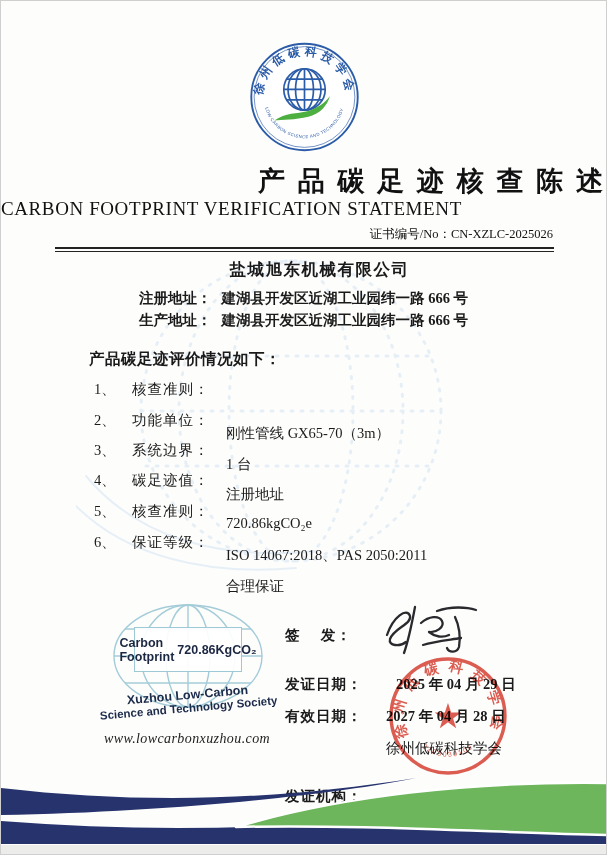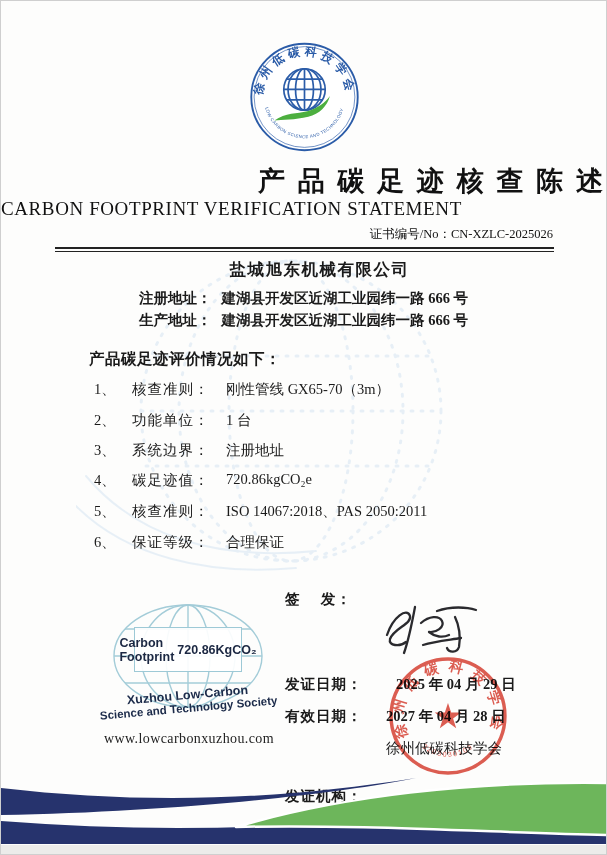--- a/index.html
+++ b/index.html
@@ -41,43 +41,43 @@
   }
   .addr { position:absolute; left:0; width:100%; text-align:center; font-size:14.5px; font-weight:bold; }
   .addr .lbl { margin-right:10px; }
   .addr1 { top:288px; } .addr2 { top:310px; }
 
   .section-heading { position:absolute; top:348px; left:88px; font-size:15.5px; font-weight:bold; letter-spacing:0.5px; }
 
   .item { position:absolute; left:0; width:100%; height:22px; font-size:14.5px; }
   .item .no  { position:absolute; left:93px; }
   .item .lbl { position:absolute; left:131px; letter-spacing:1px; }
-  .item .val { position:absolute; left:225px; }
+  .item .val { position:absolute; left:225px;margin-top:44px; }
 
   
   .badge-globe { position:absolute; left:110px; top:601px; }
   .badge-box {
     position:absolute; left:133px; top:626px; width:108px; height:45px;
     background:rgba(255,255,255,.92); border:1.5px solid #9dc9d6;
     display:flex; flex-direction:row; justify-content:center; align-items:center; gap:3px;
     font-family:"Liberation Sans", sans-serif; font-weight:bold; color:#1b2742; font-size:12.5px;
   }
   .badge-org {
     position:absolute; left:92px; top:687px; width:190px; text-align:center;
     transform:rotate(-5deg);
     font-family:"Liberation Sans", sans-serif; font-weight:bold; color:#1c2b4a;
   }
   .badge-org .l1 { font-size:12.5px; }
   .badge-org .l2 { font-size:11.5px; }
-  .website { position:absolute; left:103px; top:730px; font-size:14px; letter-spacing:0.4px; color:#222; }
+  .website { position:absolute; left:103px; top:730px; font-size:14px; letter-spacing:0.4px; color:#222;font-style:italic; }
 
   
   .so-lbl { position:absolute; left:284px; font-size:14.5px; font-weight:bold; letter-spacing:1px; }
   .so-val { position:absolute; left:385px; font-size:14.5px; font-weight:bold; }
-  .sign-lbl { top:589px; }
+  .sign-lbl { top:625px; }
   .issue-lbl { top:674px; } .issue-val { top:674px;margin-left:10px; }
   .valid-lbl { top:706px; } .valid-val { top:706px; }
   .org-lbl   { top:738px;margin-top:48px; } .org-val   { top:738px; font-weight:normal; }
 
   .signature { position:absolute; left:378px; top:594px; }
 
   .seal { position:absolute; left:386px; top:654px; opacity:0.82; mix-blend-mode:multiply; }
 
   .footer { position:absolute; left:0; top:770px; }
 </style>

